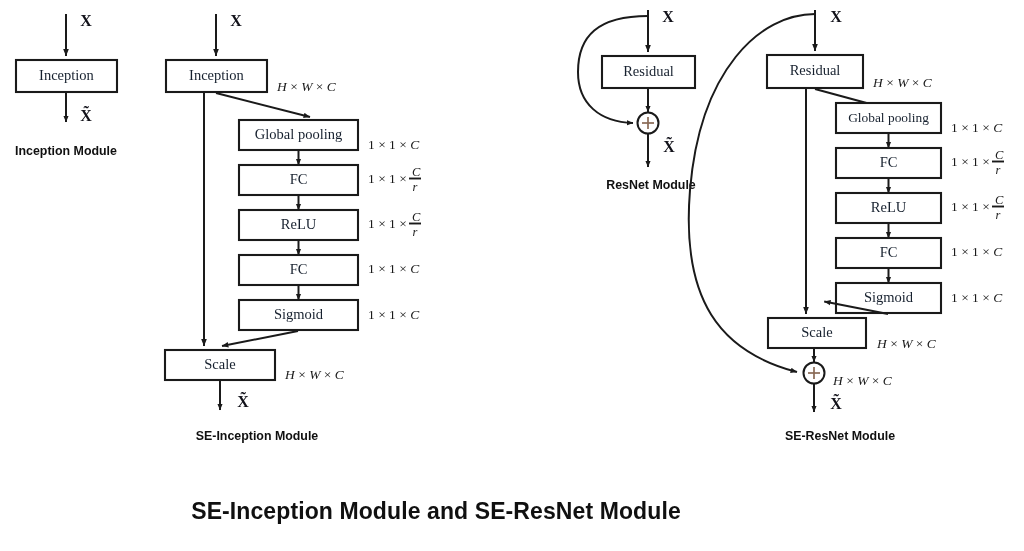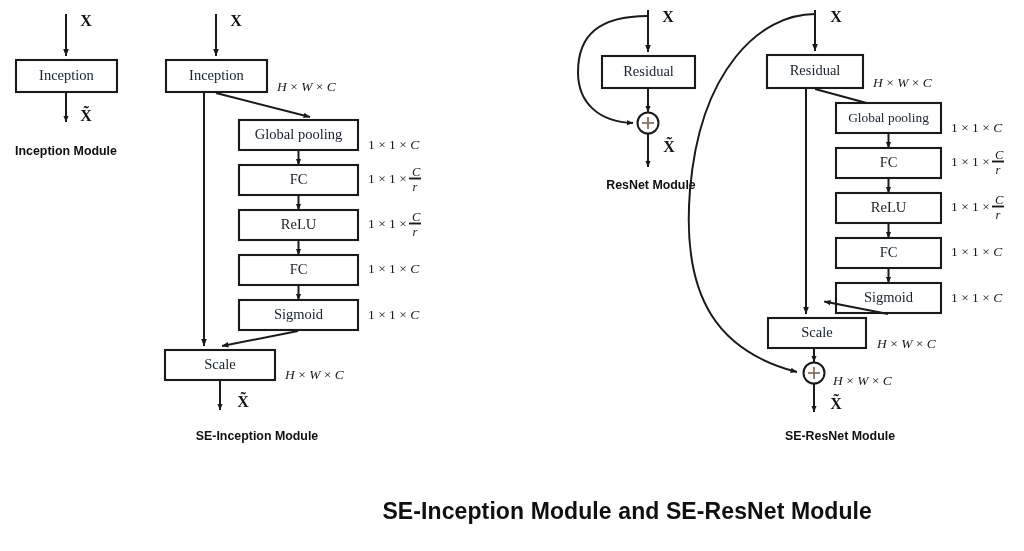--- a/index.html
+++ b/index.html
@@ -81,21 +81,21 @@
     font-weight: bold;
     fill: #101010;
     text-anchor: middle;
     dominant-baseline: middle;
   }
   .figure-caption {
     position: absolute;
     left: 0;
     top: 498px;
     width: 872px;
-    text-align: right;
+    text-align: center;
     font-family: "Liberation Sans", sans-serif;
     font-size: 23px;
     font-weight: bold;
     color: #101010;
     letter-spacing: 0.1px;
   }
 </style>
 </head>
 <body>
 

